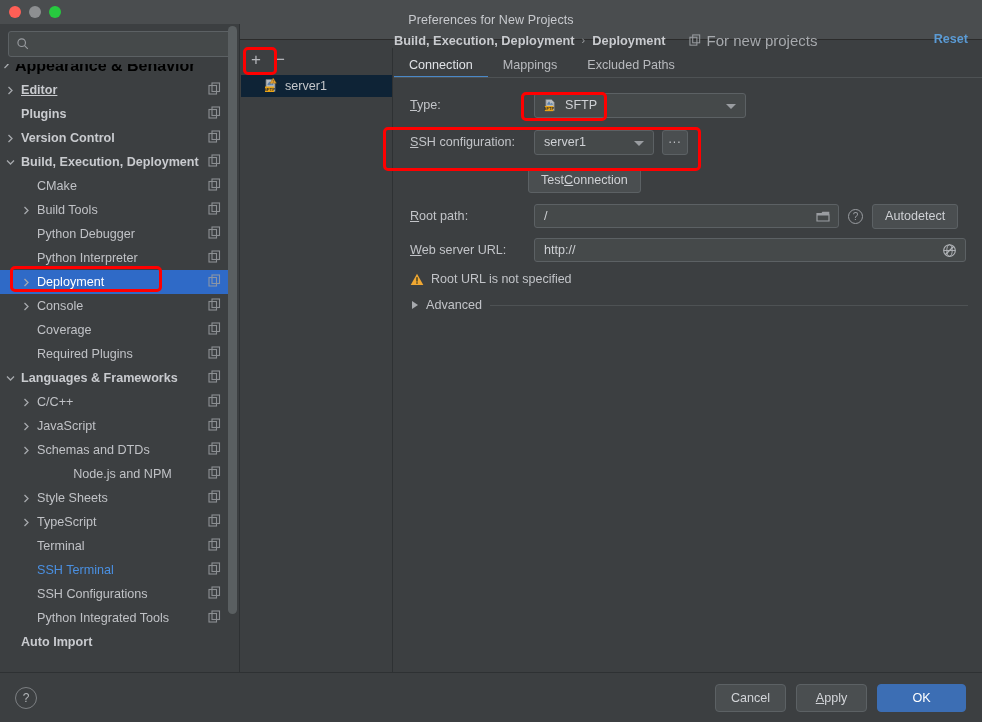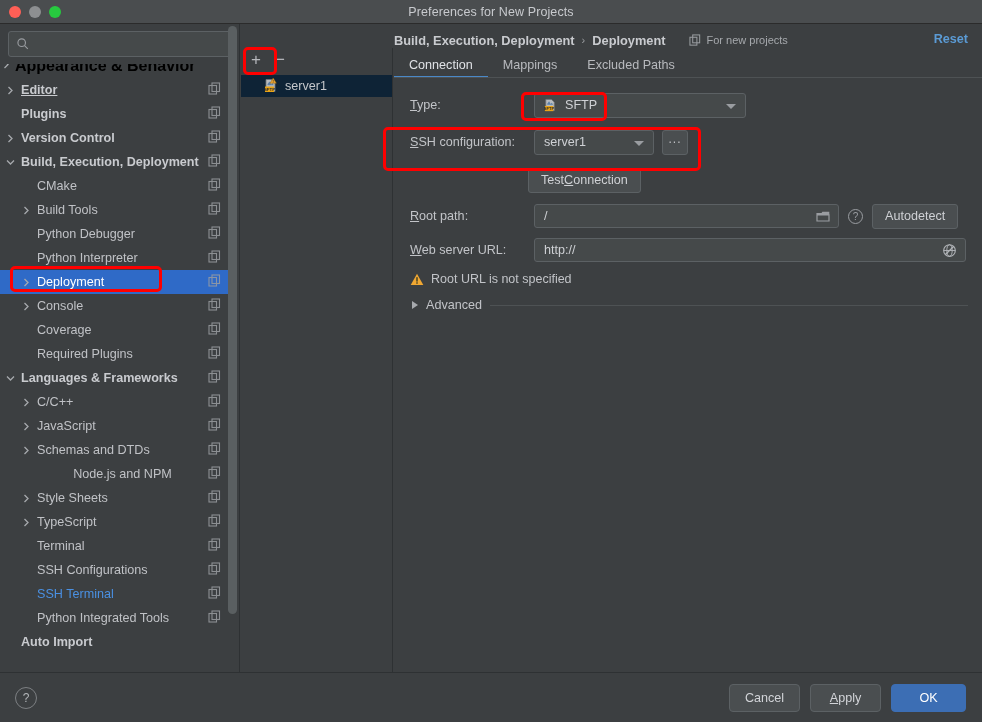--- a/index.html
+++ b/index.html
@@ -7,21 +7,21 @@
     width: 982px; height: 722px;
     background: #3c3f41;
     font-family: "Liberation Sans", sans-serif;
     overflow: hidden;
     -webkit-font-smoothing: antialiased;
   }
 
   
   .window { position: relative; width: 982px; height: 722px; background: #3c3f41; }
   .titlebar {
-    position: absolute; left: 0; top: 0; width: 982px; height: 24px;
+    position: absolute; left: 0; top: 0; width: 982px; height: 40px;
     background: #4a4d4f;
     border-bottom: 1px solid #2b2b2b;
     display: flex; align-items: center; justify-content: center;
   }
   .title-text {
     font-size: 12.5px; color: #c8cace; letter-spacing: .1px;
   }
   .traffic { position: absolute; left: 9px; top: 6px; display: flex; gap: 8px; }
   .tl { width: 12px; height: 12px; border-radius: 50%; }
   .tl.red { background: #ff5f56; }
@@ -101,21 +101,21 @@
   
   .content { position: absolute; left: 394px; top: 24px; width: 588px; height: 648px; }
   .breadcrumb {
     position: absolute; left: 0; top: 4px; height: 24px;
     display: flex; align-items: center; gap: 7px;
     font-size: 12.8px; color: #c9cbcf; font-weight: bold;
   }
   .bc-sep { color: #9a9da1; font-weight: normal; font-size: 11px; }
   .bc-scope {
     display: flex; align-items: center; gap: 5px;
-    font-weight: normal; color: #a6a9ad; margin-left: 16px; font-size: 11px;
+    font-weight: normal; color: #a6a9ad; margin-left: 16px; font-size: 15px;
   }
   .reset-link {
     position: absolute; right: 14px; top: 8px;
     font-size: 12.6px; color: #5b9bd5; font-weight: bold; margin-left: 38px;
   }
   .tabs {
     position: absolute; left: 0; top: 28px; width: 588px; height: 26px;
     display: flex; align-items: flex-end; gap: 0;
   }
   .tab {
@@ -194,21 +194,21 @@
     margin-left: 15px;
   }
   .bb-right { margin-left: auto; display: flex; gap: 10px; padding-right: 16px; }
   .bb-btn {
     width: 71px; height: 28px; border-radius: 4px;
     background: #4a4e50; border: 1px solid #5c6164;
     color: #d2d4d8; font-size: 12.6px;
     display: flex; align-items: center; justify-content: center;
   }
   .bb-btn u { text-decoration: underline; }
-  .bb-btn.primary { background: #3c6eb4; border-color: #3c6eb4; color: #ffffff; width: 75px; }
+  .bb-btn.primary { background: #3c6eb4; border-color: #3c6eb4; color: #ffffff; width: 89px; }
 
   
   .anno {
     position: absolute; border: 3px solid #ff0000; border-radius: 5px;
     pointer-events: none;
   }
 </style>
 </head>
 <body>
 
@@ -441,35 +441,35 @@
           <div class="tree-row">
             <span class="arrow none" style="margin-left: 20px;"><svg viewBox="0 0 13 13" width="13" height="13">
                 <path d="M4.5 3 L8 6.5 L4.5 10" fill="none" stroke="#a6a9ad" stroke-width="1.3"></path>
               </svg></span>
             <span class="label" style="padding-left: 4px;">Terminal</span>
             <span class="copy-ico"><svg width="14" height="14" viewBox="0 0 14 14">
                 <rect x="1" y="3.5" width="7.5" height="8.5" fill="none" stroke="#9a9da1" stroke-width="1.1"></rect>
                 <rect x="4" y="1" width="7.5" height="8.5" fill="none" stroke="#9a9da1" stroke-width="1.1"></rect>
               </svg></span>
           </div>
+          <div class="tree-row blue">
+            <span class="arrow none" style="margin-left: 20px;"><svg viewBox="0 0 13 13" width="13" height="13">
+                <path d="M4.5 3 L8 6.5 L4.5 10" fill="none" stroke="#a6a9ad" stroke-width="1.3"></path>
+              </svg></span>
+            <span class="label" style="padding-left: 4px;">SSH Terminal</span>
+            <span class="copy-ico"><svg width="14" height="14" viewBox="0 0 14 14">
+                <rect x="1" y="3.5" width="7.5" height="8.5" fill="none" stroke="#9a9da1" stroke-width="1.1"></rect>
+                <rect x="4" y="1" width="7.5" height="8.5" fill="none" stroke="#9a9da1" stroke-width="1.1"></rect>
+              </svg></span>
+          </div>
           <div class="tree-row">
             <span class="arrow none" style="margin-left: 20px;"><svg viewBox="0 0 13 13" width="13" height="13">
                 <path d="M4.5 3 L8 6.5 L4.5 10" fill="none" stroke="#a6a9ad" stroke-width="1.3"></path>
               </svg></span>
             <span class="label" style="padding-left: 4px;">SSH Configurations</span>
-            <span class="copy-ico"><svg width="14" height="14" viewBox="0 0 14 14">
-                <rect x="1" y="3.5" width="7.5" height="8.5" fill="none" stroke="#9a9da1" stroke-width="1.1"></rect>
-                <rect x="4" y="1" width="7.5" height="8.5" fill="none" stroke="#9a9da1" stroke-width="1.1"></rect>
-              </svg></span>
-          </div>
-          <div class="tree-row blue">
-            <span class="arrow none" style="margin-left: 20px;"><svg viewBox="0 0 13 13" width="13" height="13">
-                <path d="M4.5 3 L8 6.5 L4.5 10" fill="none" stroke="#a6a9ad" stroke-width="1.3"></path>
-              </svg></span>
-            <span class="label" style="padding-left: 4px;">SSH Terminal</span>
             <span class="copy-ico"><svg width="14" height="14" viewBox="0 0 14 14">
                 <rect x="1" y="3.5" width="7.5" height="8.5" fill="none" stroke="#9a9da1" stroke-width="1.1"></rect>
                 <rect x="4" y="1" width="7.5" height="8.5" fill="none" stroke="#9a9da1" stroke-width="1.1"></rect>
               </svg></span>
           </div>
           <div class="tree-row">
             <span class="arrow none" style="margin-left: 20px;"><svg viewBox="0 0 13 13" width="13" height="13">
                 <path d="M4.5 3 L8 6.5 L4.5 10" fill="none" stroke="#a6a9ad" stroke-width="1.3"></path>
               </svg></span>
             <span class="label" style="padding-left: 4px;">Python Integrated Tools</span>

